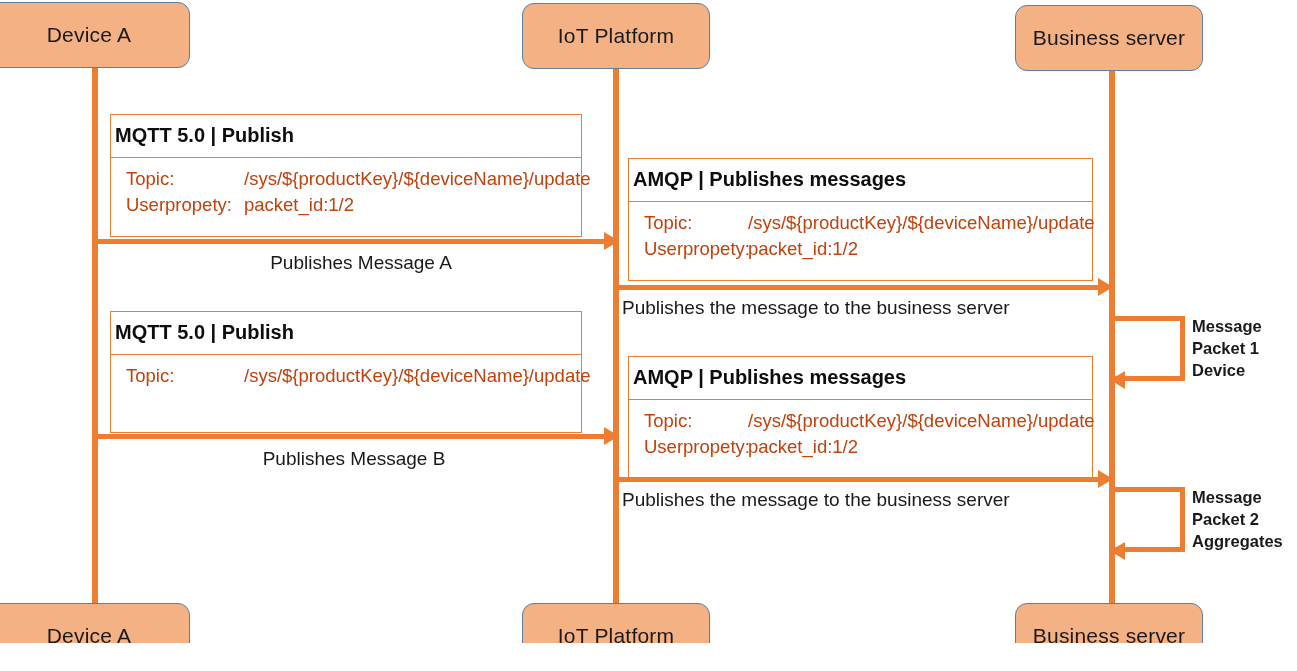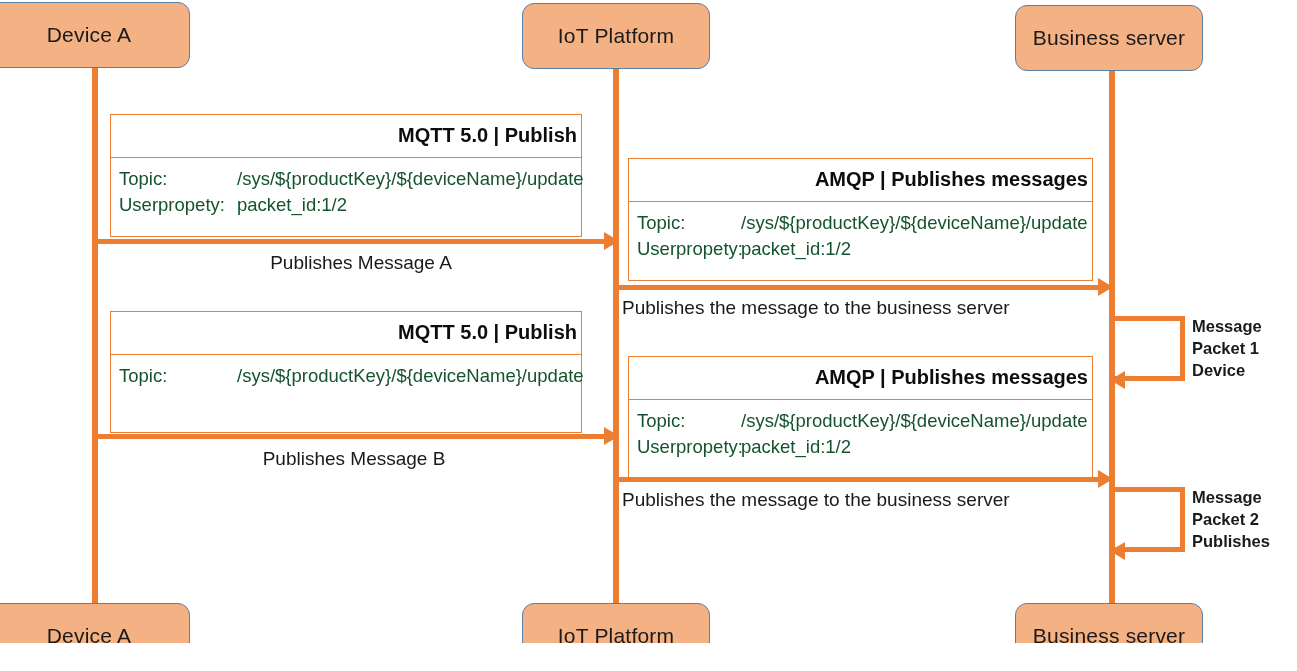--- a/index.html
+++ b/index.html
@@ -45,34 +45,35 @@
   .note {
     position: absolute;
     box-sizing: border-box;
     background: #ffffff;
     border: 1.4px solid #ed7d31;
   }
   .note-title {
     box-sizing: border-box;
     width: 100%;
     border-bottom: 1.4px solid #ed7d31;
-    text-align: right;
+    text-align: left;
     font-weight: bold;
     font-size: 20px;
     color: #0d0d0d;
     padding: 9px 4px 10px 4px;
     white-space: nowrap;
   }
   .note-body {
     box-sizing: border-box;
     padding: 8px 0 8px 8px;
     font-size: 18.5px;
-    color: #14532d;
+    color: #c2410c;
     line-height: 1.42;
     white-space: nowrap;
+    margin-left: 7px;
   }
   .note-body .row { display: block; }
   .kv-key { display: inline-block; }
   .kv-val { display: inline-block; }
 
   
   .note.mqtt .kv-key { width: 118px; }
   .note.amqp .kv-key { width: 104px; }
 
   
@@ -192,21 +193,21 @@
 
   <div class="arrow-line" style="left:613px; top:477px; width:493px;"></div>
   <div class="arrow-head right" style="left:1098px; top:470px;"></div>
   <div class="msg-label" style="left:622px; top:489px;">Publishes the message to the business server</div>
 
   <div class="selfloop" style="left:1109px; top:487px; width:76px; height:65px;"></div>
   <div class="arrow-head left" style="left:1110px; top:542px;"></div>
   <div class="selfloop-label" style="left:1192px; top:487px;">
     <span style="display:block">Message</span>
     <span style="display:block">Packet 2</span>
-    <span style="display:block">Publishes</span>
+    <span style="display:block">Aggregates</span>
   </div>
 
   <div class="actor" style="left:-12px; top:603px; width:202px; height:66px;">
     <span>Device A</span>
   </div>
   <div class="actor" style="left:522px; top:603px; width:188px; height:66px;">
     <span>IoT Platform</span>
   </div>
   <div class="actor" style="left:1015px; top:603px; width:188px; height:66px;">
     <span>Business server</span>

